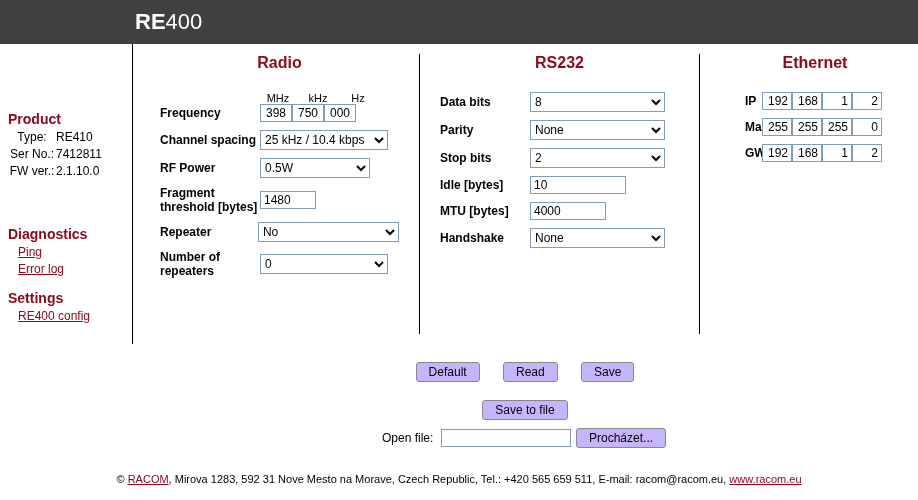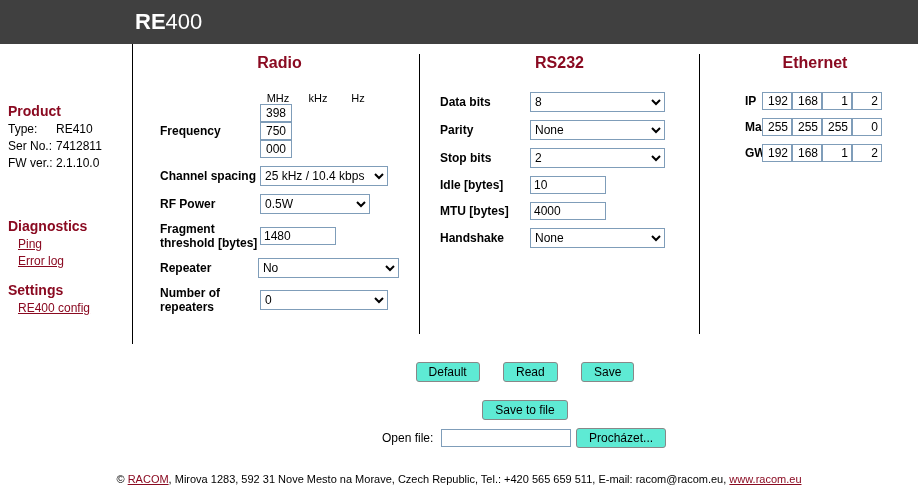--- a/index.html
+++ b/index.html
@@ -26,24 +26,24 @@
     display: flex;
   }
   .sidebar {
     width: 132px;
     padding: 55px 8px 8px 8px;
   }
   .side-head {
     color: #8a0a21;
     font-weight: bold;
     font-size: 14px;
-    margin-top: 4px;
+    margin-top: 12px;
   }
   .side-row { margin-top: 3px; }
-  .side-label { display:inline-block; width:48px; }
+  .side-label { display:inline-block; width:48px;text-align:center; }
   .side-link {
     color: #8a0a21;
     text-decoration: underline;
     display: block;
     margin-left: 10px;
     margin-top: 3px;
   }
   .main {
     display: flex;
     border-left: 1px solid #000;
@@ -81,36 +81,36 @@
     height: 20px;
   }
   input[type=text] {
     border: 1px solid #7f9db9;
     font-size: 12px;
     height: 18px;
     padding: 1px 3px;
   }
   .freq-labels { display:flex; gap: 4px; margin-left: 100px; font-size:11px; }
   .freq-labels span { width: 36px; text-align: center; }
-  .freq-inputs { display:flex; margin-left: 0; flex-direction: column; }
+  .freq-inputs { display:flex; margin-left: 0; }
   .freq-inputs input { width: 32px; text-align:center; }
   .ip4 { display:flex; }
   .ip4 input { width: 30px; text-align:right; }
   .buttons-row {
     text-align: center;
     margin: 18px 0 8px 0;
   }
   .buttons-row button, .file-row button {
     font-family: Arial, Helvetica, sans-serif;
     font-size: 12px;
     padding: 2px 12px;
     margin: 0 10px;
     border: 1px solid #888;
     border-radius: 3px;
-    background: #5eead4;
+    background: #c4b5fd;
   }
   .file-row {
     text-align: center;
     margin: 0 0;
   }
   .file-row .lbl2 { margin-right: 4px; }
   .file-row input[type=text]{ width: 130px; }
   .footer {
     text-align: center;
     font-size: 11px;
@@ -177,21 +177,21 @@
           </select>
         </div>
         <div class="form-row">
           <span class="lbl">RF Power</span>
           <select style="width:110px">
             <option>0.5W</option>
           </select>
         </div>
         <div class="form-row">
           <span class="lbl">Fragment threshold [bytes]</span>
-          <input type="text" style="width: 76px;" value="1480">
+          <input type="text" style="width: 56px;" value="1480">
         </div>
         <div class="form-row">
           <span class="lbl">Repeater</span>
           <select style="width:144px">
             <option>No</option>
           </select>
         </div>
         <div class="form-row">
           <span class="lbl">Number of repeaters</span>
           <select style="width:128px">
@@ -209,21 +209,21 @@
         <div class="form-row">
           <span class="lbl">Parity</span>
           <select style="width:135px"><option>None</option></select>
         </div>
         <div class="form-row">
           <span class="lbl">Stop bits</span>
           <select style="width:135px"><option>2</option></select>
         </div>
         <div class="form-row">
           <span class="lbl">Idle [bytes]</span>
-          <input type="text" style="width: 76px;" value="10">
+          <input type="text" style="width: 96px;" value="10">
         </div>
         <div class="form-row">
           <span class="lbl">MTU [bytes]</span>
           <input type="text" style="width: 76px;" value="4000">
         </div>
         <div class="form-row">
           <span class="lbl">Handshake</span>
           <select style="width:135px"><option>None</option></select>
         </div>
       </div>

